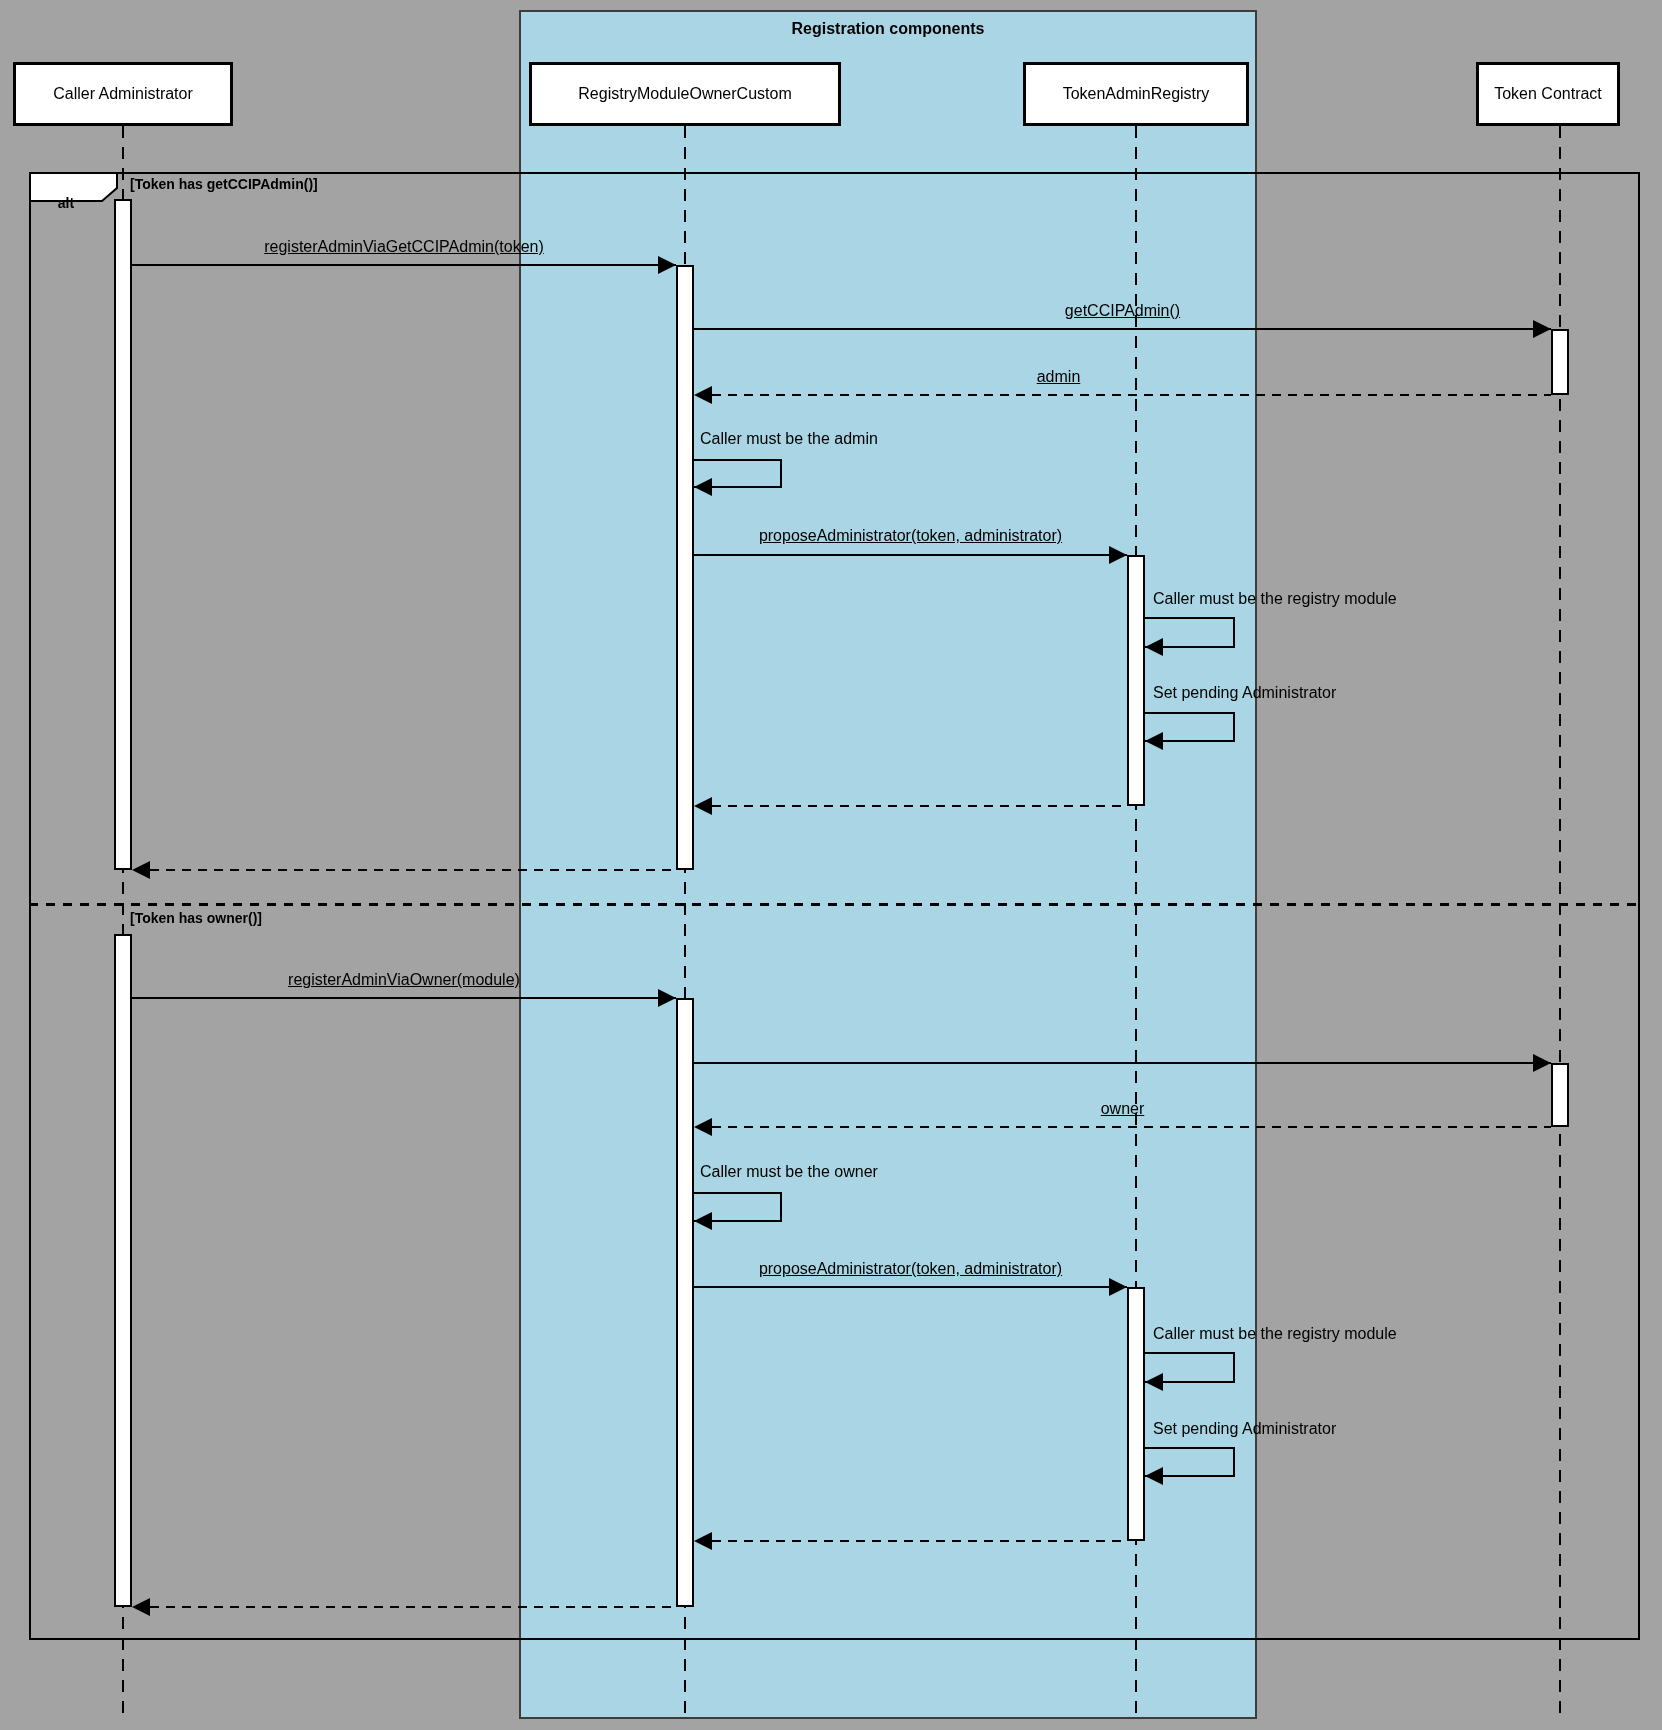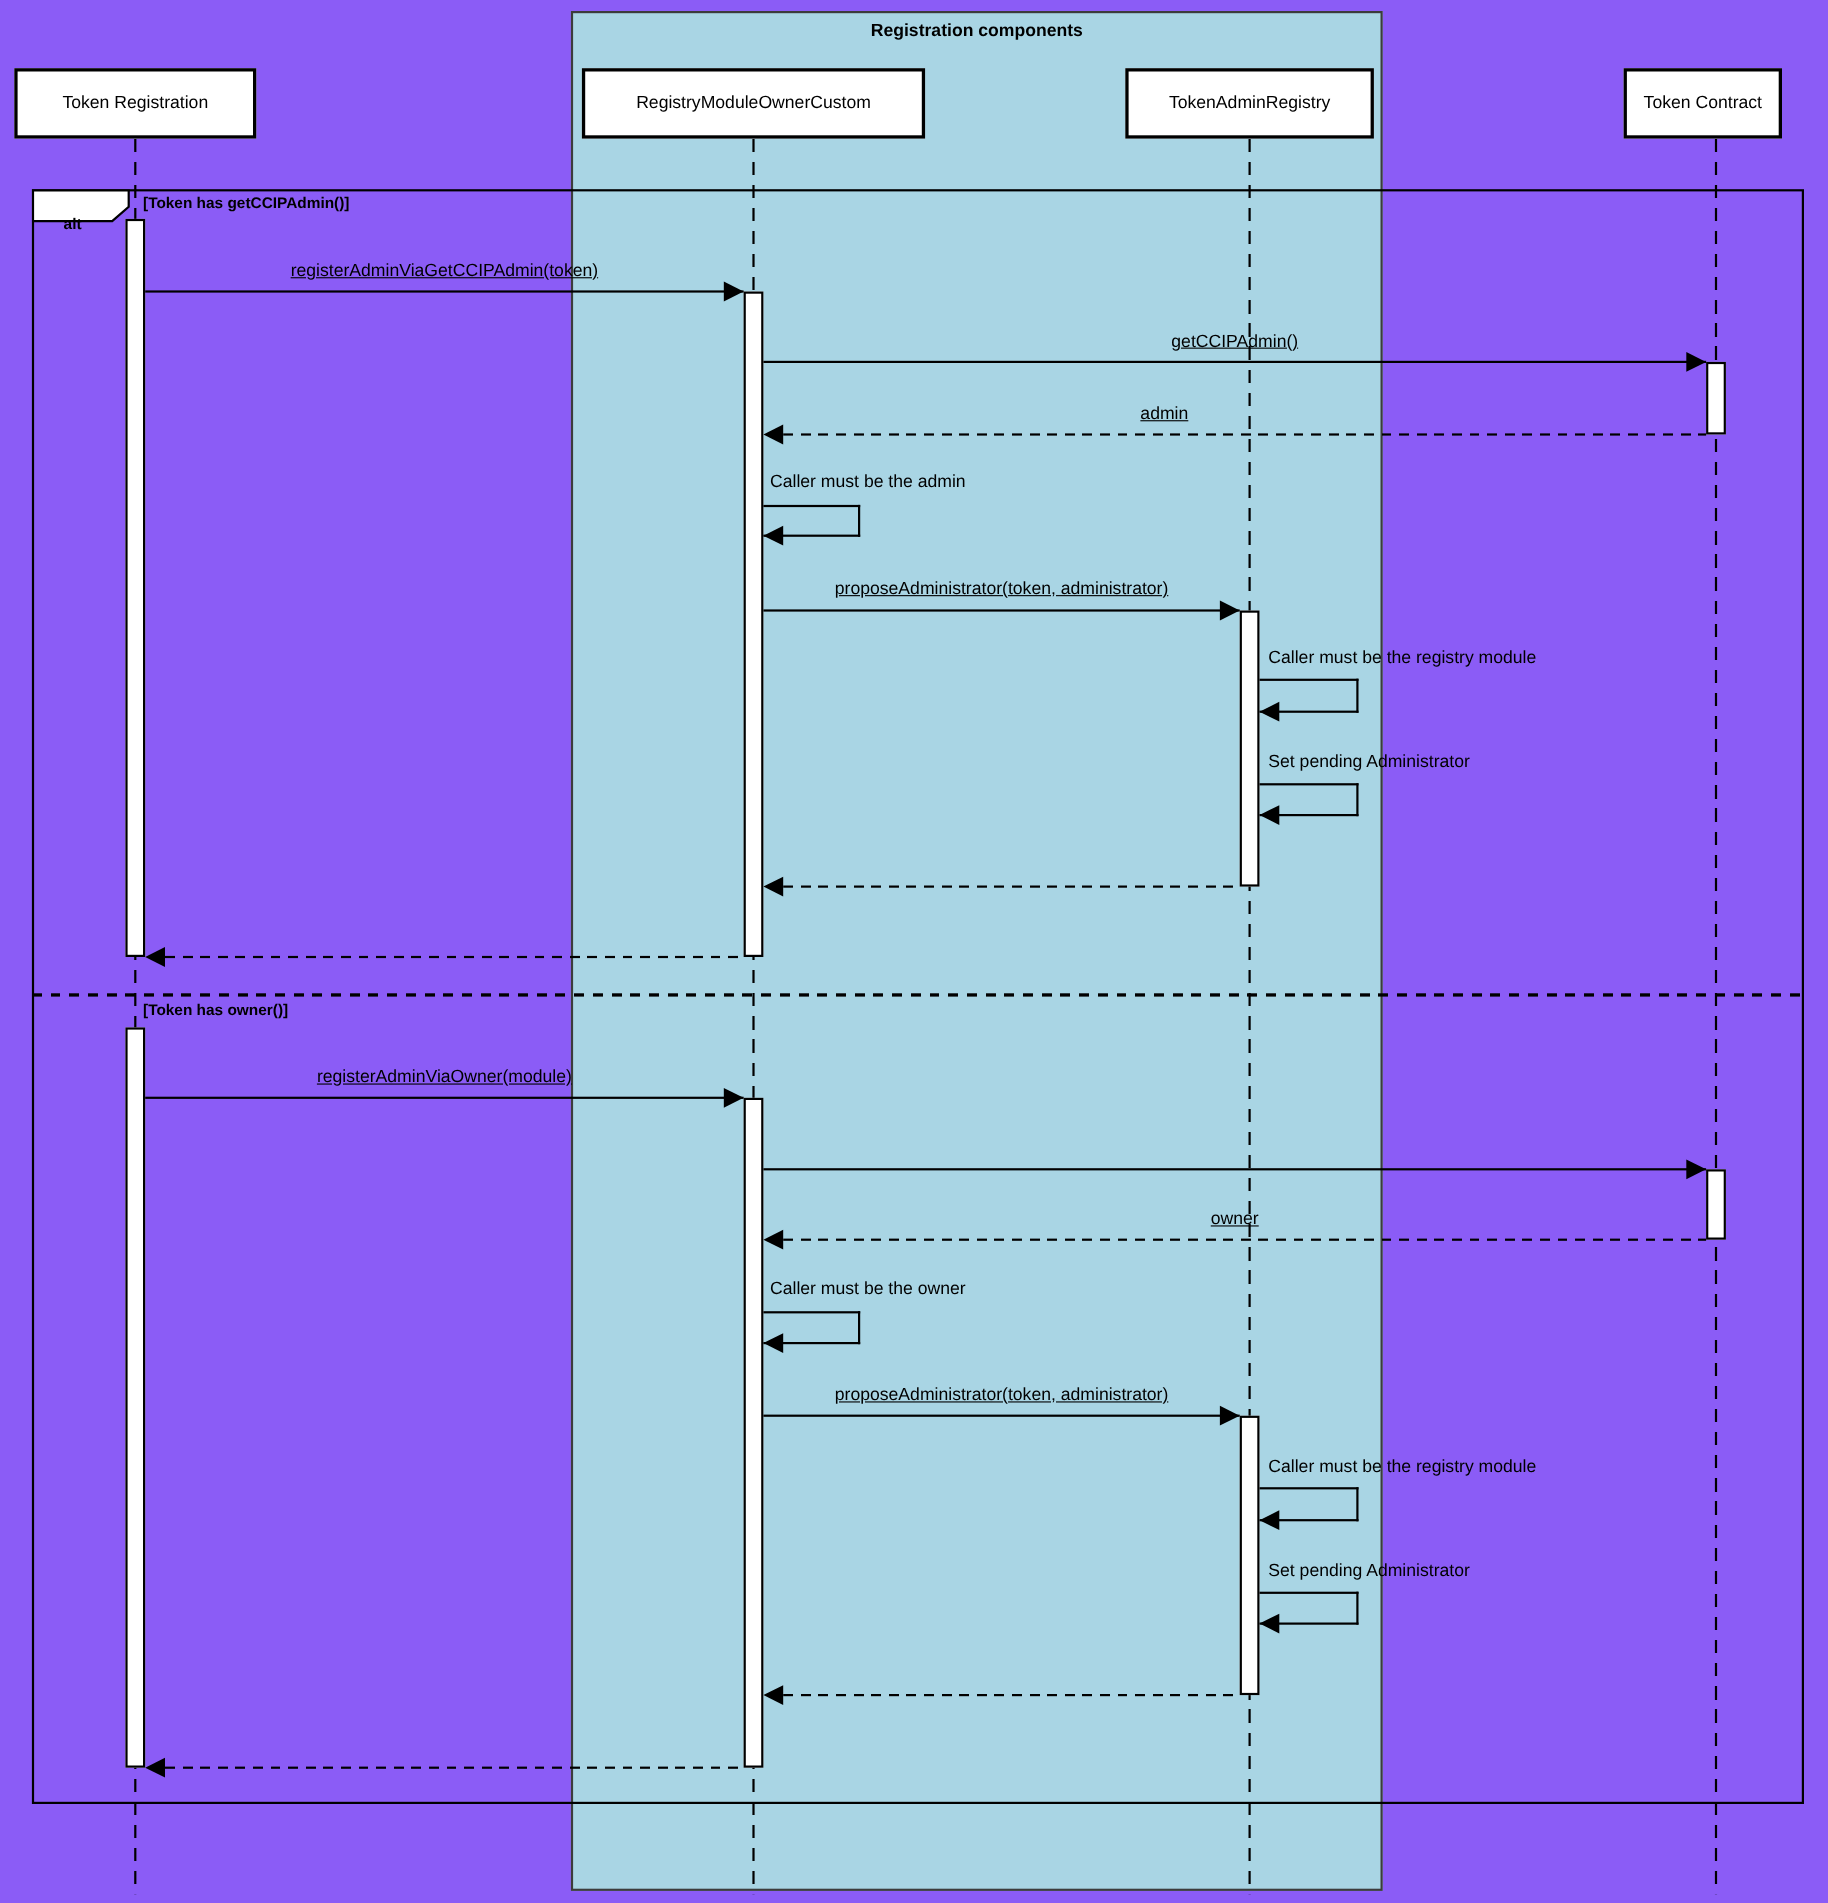--- a/index.html
+++ b/index.html
@@ -1,19 +1,19 @@
 <!DOCTYPE html>
 <html><head>
 <meta charset="utf-8">
 <style>
   html,body{margin:0;padding:0;background:#ffffff;}
   #canvas{
     position:relative;
     width:1662px;height:1730px;
-    background:#8b5cf6;
+    background:#a3a3a3;
     font-family:"Liberation Sans", sans-serif;
     color:#000;
     overflow:hidden;
   }
   
   .region{
     position:absolute;left:519px;top:10px;width:738px;height:1709px;
     background:#a9d5e4;border:2px solid #3c3c3c;box-sizing:border-box;z-index:1;
   }
   .region-title{
@@ -87,21 +87,21 @@
 
   <div class="region"></div>
   <div class="region-title">Registration components</div>
 
   <div class="lifeline" style="left:122px"></div>
   <div class="lifeline" style="left:684px"></div>
   <div class="lifeline" style="left:1135px"></div>
   <div class="lifeline" style="left:1559px"></div>
 
   <div class="participant" style="left:13px;width:220px">
-      <span>Token Registration</span>
+      <span>Caller Administrator</span>
     </div>
   <div class="participant" style="left:529px;width:312px">
       <span>RegistryModuleOwnerCustom</span>
     </div>
   <div class="participant" style="left:1023px;width:226px">
       <span>TokenAdminRegistry</span>
     </div>
   <div class="participant" style="left:1476px;width:144px">
       <span>Token Contract</span>
     </div>

